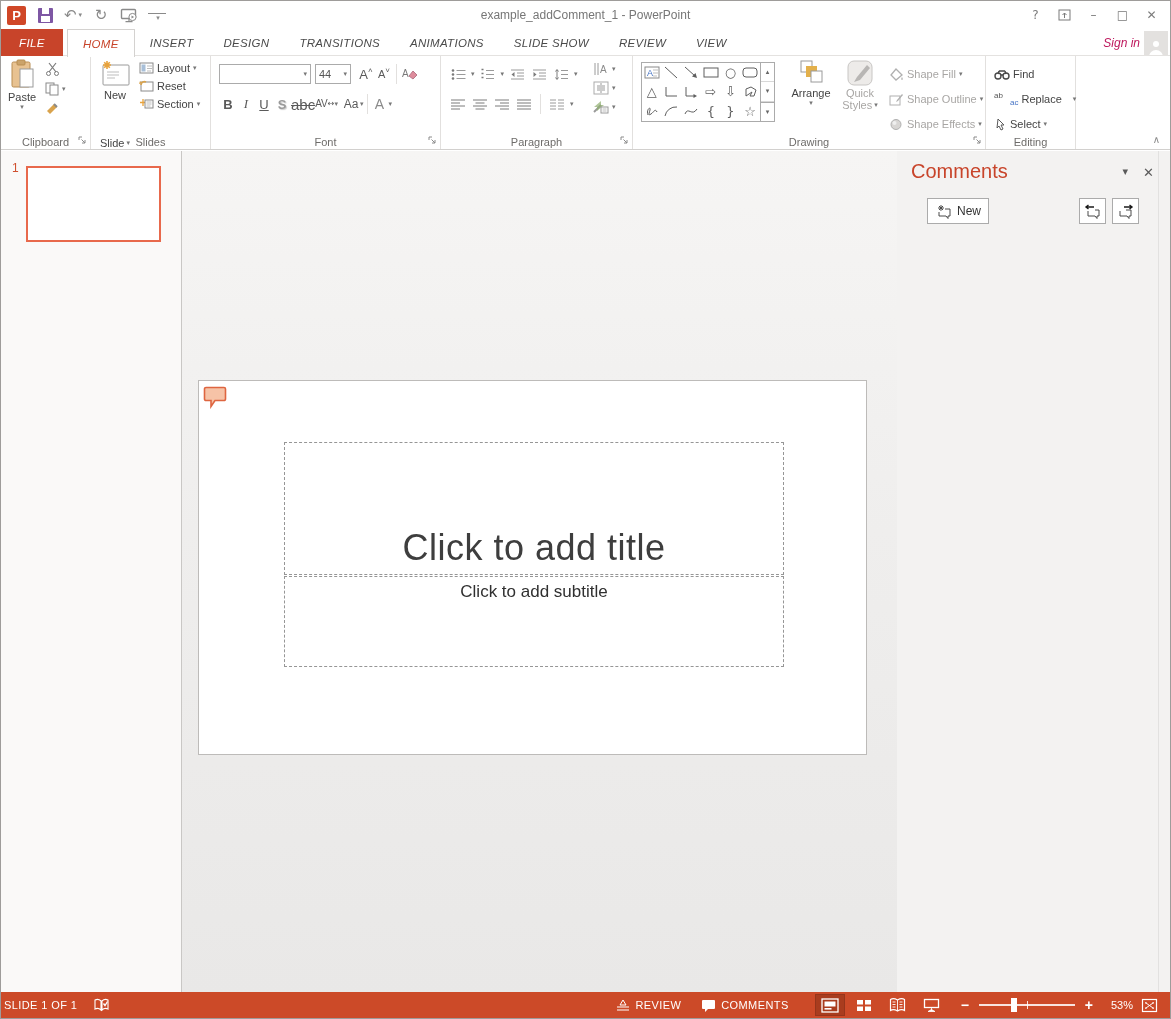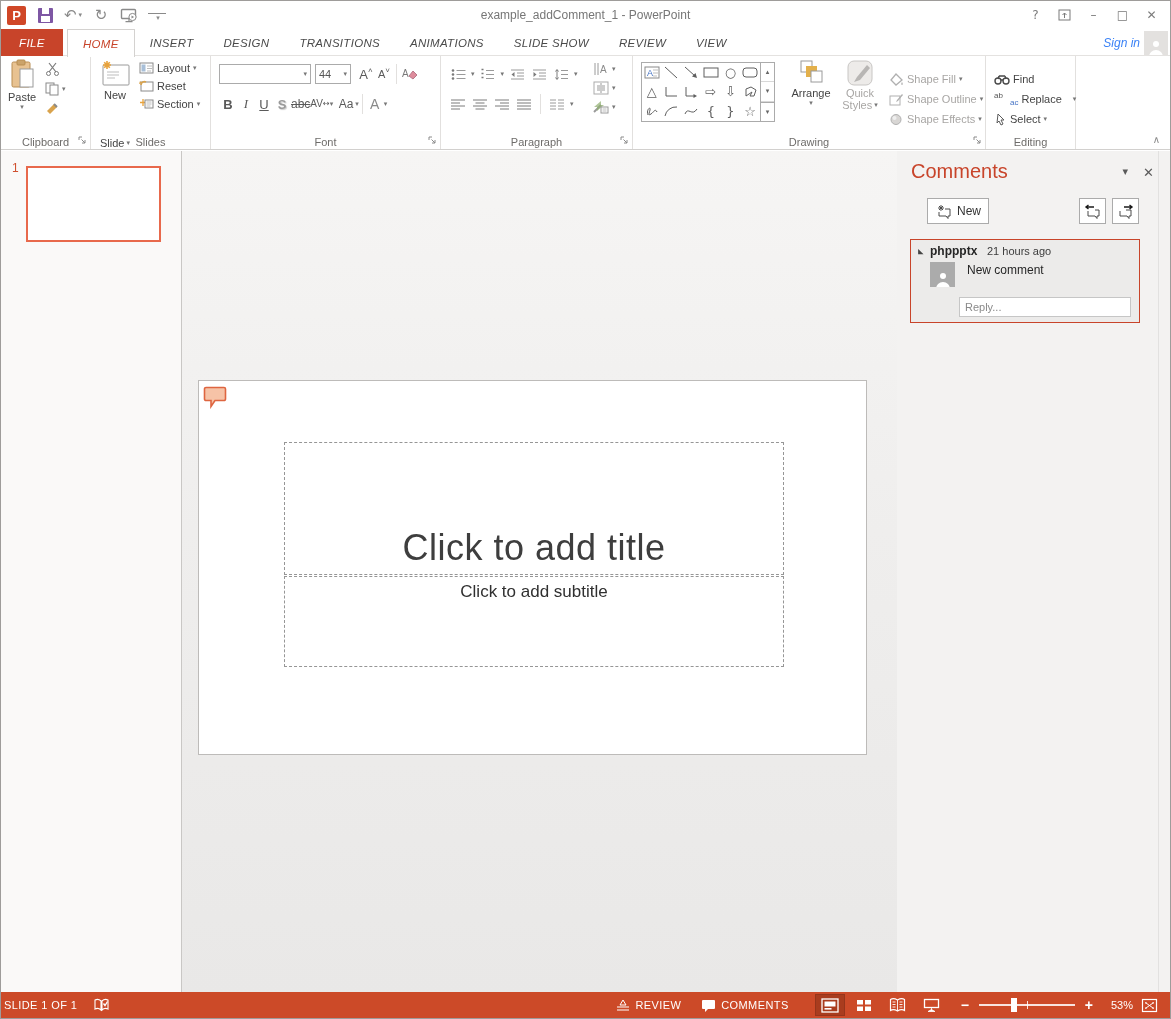--- a/index.html
+++ b/index.html
@@ -22,21 +22,21 @@
   .win-title{position:absolute;left:0;right:0;top:0;height:28px;display:flex;align-items:center;justify-content:center;color:#767676;font-size:12px;pointer-events:none;}
   .win-ctrls{position:absolute;right:4px;top:0;display:flex;height:28px;align-items:center;}
   .win-btn{width:29px;height:24px;display:flex;align-items:center;justify-content:center;color:#7A7A7A;font-size:12px;}
 
   
   .tabrow{position:absolute;left:0;top:28px;width:100%;height:27px;background:#FFF;border-bottom:1px solid #E4E2E0;font-style:italic;}
   .tab-file{position:absolute;left:0;top:0;width:62px;height:27px;background:#C8442A;color:#FFF;display:flex;align-items:center;justify-content:center;font-size:11.5px;letter-spacing:.4px;}
   .tabs{position:absolute;left:66px;top:0;height:27px;display:flex;}
   .tab{padding:0 15px;height:27px;display:flex;align-items:center;font-size:11.5px;color:#4A4A4A;letter-spacing:.3px;}
   .tab.active{background:#FFF;border:1px solid #D4D2D0;border-bottom:none;color:#C8442A;height:28px;position:relative;z-index:2;}
-  .signin{position:absolute;right:30px;top:0;height:27px;display:flex;align-items:center;font-size:12px;color:#3b82f6;}
+  .signin{position:absolute;right:30px;top:0;height:27px;display:flex;align-items:center;font-size:12px;color:#be185d;}
   .tab-avatar{position:absolute;right:2px;top:2px;width:24px;height:24px;background:#E3E1DF;display:flex;align-items:flex-end;justify-content:center;overflow:hidden;}
   .person{position:relative;width:16px;height:14px;}
   .person:before{content:"";position:absolute;left:5px;top:0;width:6px;height:6px;border-radius:50%;background:#FFF;}
   .person:after{content:"";position:absolute;left:1px;bottom:-4px;width:14px;height:9px;border-radius:7px 7px 0 0;background:#FFF;}
 
   
   .ribbon{position:absolute;left:0;top:55px;width:100%;height:94px;background:#FFF;border-bottom:1px solid #D2D0CE;}
   .rgroup{position:absolute;top:0;height:93px;border-right:1px solid #E2E0DE;}
   .rlabel{position:absolute;bottom:1px;left:0;right:0;text-align:center;font-size:11px;color:#6E6C6A;}
   .launcher{position:absolute;right:2px;bottom:3px;width:11px;height:11px;color:#8a8a8a;}
@@ -47,21 +47,21 @@
   .combo .dd{position:absolute;right:3px;}
   .fbtn{min-width:18px;height:20px;display:flex;align-items:center;justify-content:center;color:#5A5A5A;font-size:13px;}
   .gray{color:#A8A6A4;}
   .vdiv{width:1px;height:20px;background:#E2E0DE;margin:0 3px;}
   .gallery{position:absolute;left:8px;top:6px;width:134px;height:60px;border:1px solid #ABABAB;background:#FFF;display:flex;}
   .gcells{flex:1;display:grid;grid-template-columns:repeat(6,1fr);grid-template-rows:repeat(3,1fr);}
   .gcell{display:flex;align-items:center;justify-content:center;color:#5E5E5E;font-size:13px;}
   .gscroll{width:14px;border-left:1px solid #ABABAB;display:flex;flex-direction:column;}
   .gscroll div{flex:1;display:flex;align-items:center;justify-content:center;font-size:7px;color:#666;border-bottom:1px solid #D8D8D8;}
   .gscroll div:last-child{border-bottom:none;}
-  .stack3{position:absolute;display:flex;flex-direction:column;justify-content:center;height:70px;top:8px;}
+  .stack3{position:absolute;display:flex;flex-direction:column;justify-content:space-between;height:70px;top:8px;}
   .stack3 .smallrow{height:20px;}
 
   
   .main{position:absolute;left:0;top:150px;width:100%;height:843px;}
   .thumbs{position:absolute;left:0;top:0;width:181px;height:100%;background:#FAF9F8;border-right:1px solid #C9C7C5;}
   .thumb-num{position:absolute;left:11px;top:10px;font-size:12px;color:#D0502F;}
   .thumb-box{position:absolute;left:25px;top:15px;width:135px;height:76px;background:#FFF;border:2px solid #E8694C;}
   .canvas{position:absolute;left:181px;top:0;width:715px;height:100%;background:linear-gradient(180deg,#F6F5F4 0%,#EFEEED 45%,#E9E8E7 100%);}
   .slide{position:absolute;left:16px;top:229px;width:669px;height:375px;background:#FFF;border:1px solid #BDBBB9;}
   .ph{position:absolute;border:1px dashed #969696;display:flex;flex-direction:column;align-items:center;}
@@ -311,21 +311,21 @@
           </div>
         <div class="fbtn" style="font-style:italic;font-family:'Liberation Serif',serif;">
             <span>I</span>
           </div>
         <div class="fbtn" style="text-decoration:underline;">
             <span>U</span>
           </div>
         <div class="fbtn" style="font-weight:bold;color:#9a9a9a;text-shadow:1px 1px 1px #ccc;">
             <span>S</span>
           </div>
-        <div class="fbtn" style="text-decoration:line-through;font-size:12px;">
+        <div class="fbtn" style="text-decoration:line-through;font-size:15px;">
             <span>abc</span>
           </div>
         <div class="fbtn" style="font-size:10px;flex-direction:row;line-height:8px;">
             <span>AV</span>
             <span class="glyph" style="font-size:8px;">↔</span>
           </div>
         <span class="dd glyph">▾</span>
         <div class="fbtn" style="font-size:12px;margin-left:4px;">
             <span>Aa</span>
           </div>
@@ -660,30 +660,20 @@
             <path d="M4 7v5h7l2 2.5V12h2V6h-4" fill="#FFF" stroke="#4a4a4a"></path>
           </svg>
       </div>
       <div class="cbtn" style="left:215px;top:47px;width:27px;height:26px;">
         <svg width="17" height="15" viewBox="0 0 17 15">
             <path d="M7 3h8M12.5 1L15 3l-2.5 2" stroke="#1a1a1a" stroke-width="1.4" fill="none"></path>
             <path d="M3 7v5h7l2 2.5V12h2V6H9" fill="#FFF" stroke="#4a4a4a"></path>
           </svg>
       </div>
 
-      <div class="ccard">
-        <span class="marker glyph"><span>◢</span></span>
-        <span class="cauthor">phppptx</span>
-        <span class="ctime">21 hours ago</span>
-        <div class="cavatar">
-            <span class="person"></span>
-          </div>
-        <span class="ctext">New comment</span>
-        <input class="reply" placeholder="Reply..." style="">
-      </div>
     </div>
   </div>
 
   <div class="status">
     <div class="st-left">
       <span>SLIDE 1 OF 1</span>
       <svg width="17" height="15" viewBox="0 0 17 15">
           <path d="M2 2c2-1 4-1 6 1v9c-2-2-4-2-6-1zM15 2c-2-1-4-1-6 1v9c2-2 4-2 6-1z" fill="none" stroke="#FFF" stroke-width="1.1"></path>
           <path d="M10.5 5.5l1.5 2 2.5-4" stroke="#FFF" stroke-width="1.3" fill="none"></path>
         </svg>

